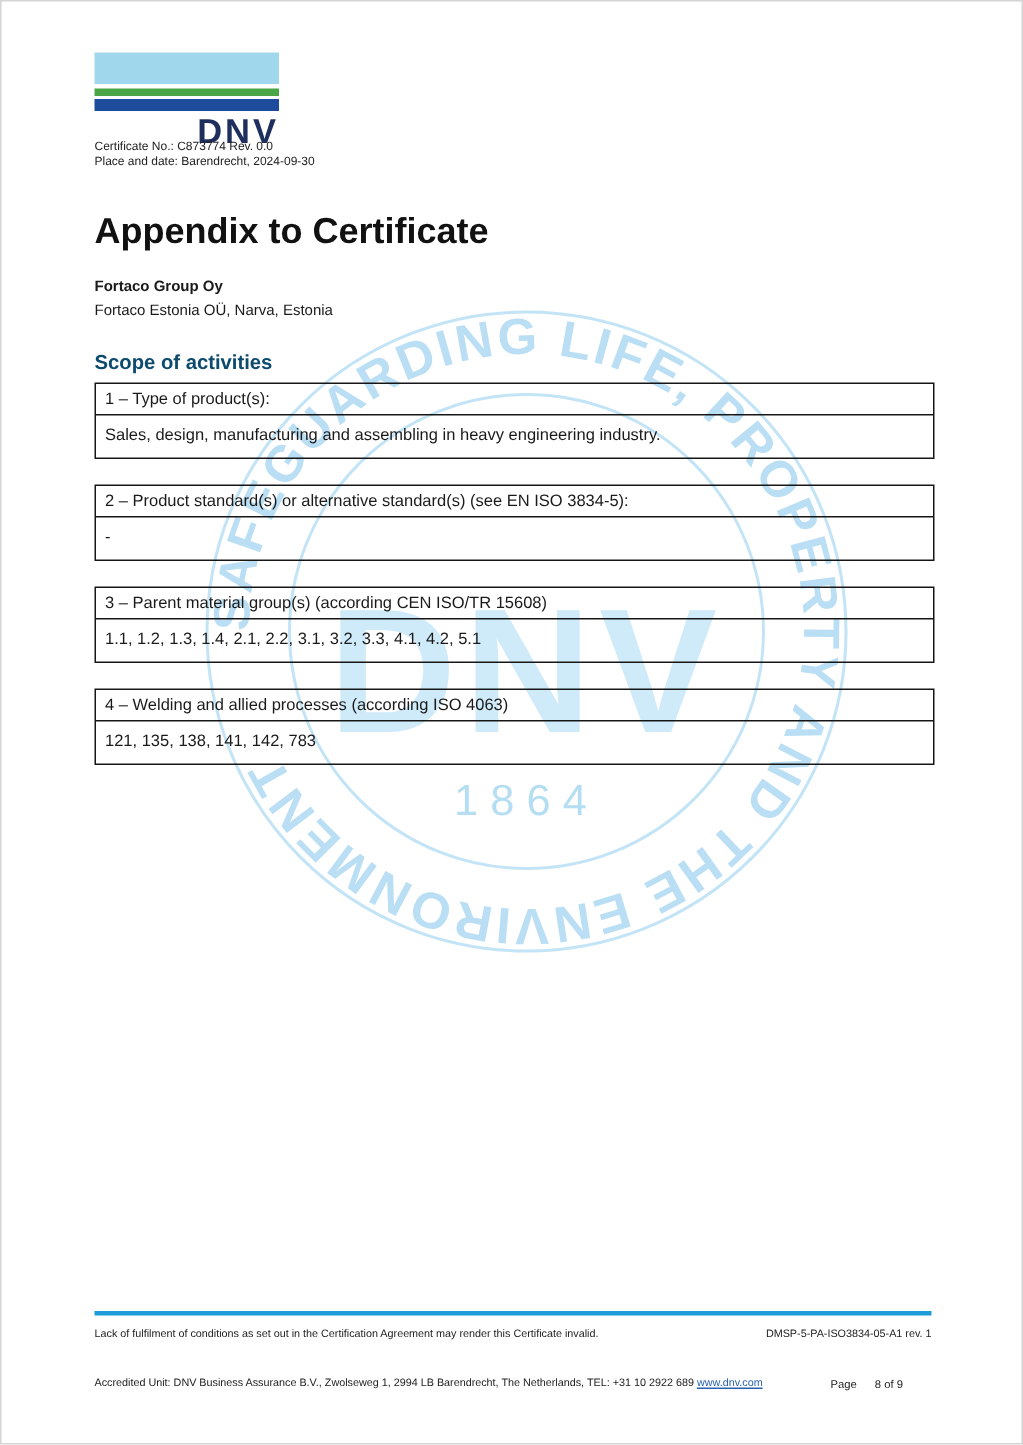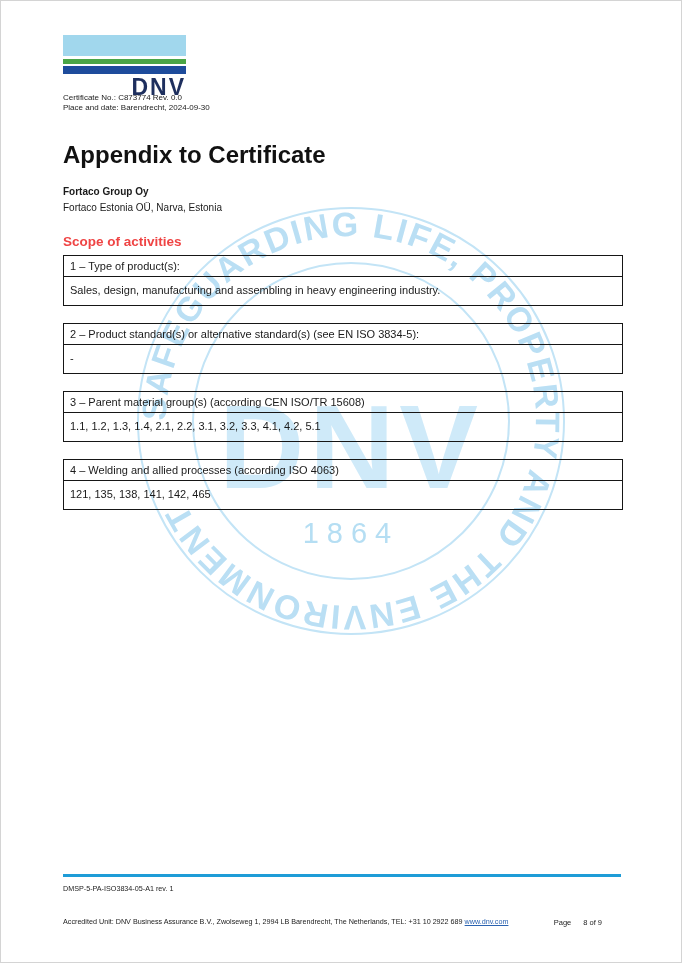--- a/index.html
+++ b/index.html
@@ -19,21 +19,21 @@
   .logo{position:absolute;left:62px;top:34px;width:123px;}
   .bar{width:100%;}
   .bar-sky{height:21px;}
   .bar-land{height:5px;margin-top:3px;}
   .bar-sea{height:8px;margin-top:2px;}
   .wordmark{text-align:right;font-weight:bold;font-size:23px;line-height:1;letter-spacing:2px;margin-top:2px;}
   .meta{position:absolute;left:62px;top:92px;font-size:8px;line-height:9.5px;color:#222;}
   .doc-title{position:absolute;left:62px;top:140px;font-size:24px;font-weight:bold;color:#111;}
   .company{position:absolute;left:62px;top:183px;font-size:10px;line-height:15.5px;}
   .company .name{font-weight:bold;}
-  .scope-heading{position:absolute;left:62px;top:233px;font-size:13.5px;font-weight:bold;color:#ef4444;}
+  .scope-heading{position:absolute;left:62px;top:233px;font-size:13.5px;font-weight:bold;color:#0c4a6e;}
   .sections{position:absolute;left:62px;top:254px;width:560px;}
   .sec{border:1.5px solid #161616;margin-bottom:17px;background:transparent;box-sizing:border-box;}
   .sec-h{border-bottom:1.5px solid #161616;font-weight:normal;font-size:11px;padding:4px 6px 3px 6px;line-height:13px;}
   .sec-v{font-size:11px;padding:6px 6px 8px 6px;line-height:14px;min-height:14px;}
   
   .footer{position:absolute;left:62px;right:60px;top:873px;z-index:1;}
   .footer-rule{height:2.5px;margin-bottom:7px;}
   .footer-row1{display:flex;justify-content:space-between;font-size:7.2px;color:#222;}
   .footer-row2{margin-top:24px;font-size:7.2px;color:#222;}
   .dnv-link{color:#2a62b0;text-decoration:underline;cursor:pointer;}
@@ -88,28 +88,29 @@
       <div class="sec">
         <div class="sec-h">2 – Product standard(s) or alternative standard(s) (see EN ISO 3834-5):</div>
         <div class="sec-v">-</div>
       </div>
       <div class="sec">
         <div class="sec-h">3 – Parent material group(s) (according CEN ISO/TR 15608)</div>
         <div class="sec-v">1.1, 1.2, 1.3, 1.4, 2.1, 2.2, 3.1, 3.2, 3.3, 4.1, 4.2, 5.1</div>
       </div>
       <div class="sec">
         <div class="sec-h">4 – Welding and allied processes (according ISO 4063)</div>
-        <div class="sec-v">121, 135, 138, 141, 142, 465</div>
+        <div class="sec-v">121, 135, 138, 141, 142, 783</div>
       </div>
     </div>
   </div>
 
   <div class="footer">
     <div class="footer-rule" style="background:#1e9cd7"></div>
     <div class="footer-row1">
+      <span>Lack of fulfilment of conditions as set out in the Certification Agreement may render this Certificate invalid.</span>
       <span>DMSP-5-PA-ISO3834-05-A1 rev. 1</span>
     </div>
     <div class="footer-row2">
       <span>Accredited Unit: DNV Business Assurance B.V., Zwolseweg 1, 2994 LB Barendrecht, The Netherlands, TEL: +31 10 2922 689</span>
       <span> </span>
       <span class="dnv-link">www.dnv.com</span>
     </div>
   </div>
 
   <div class="page-num">

